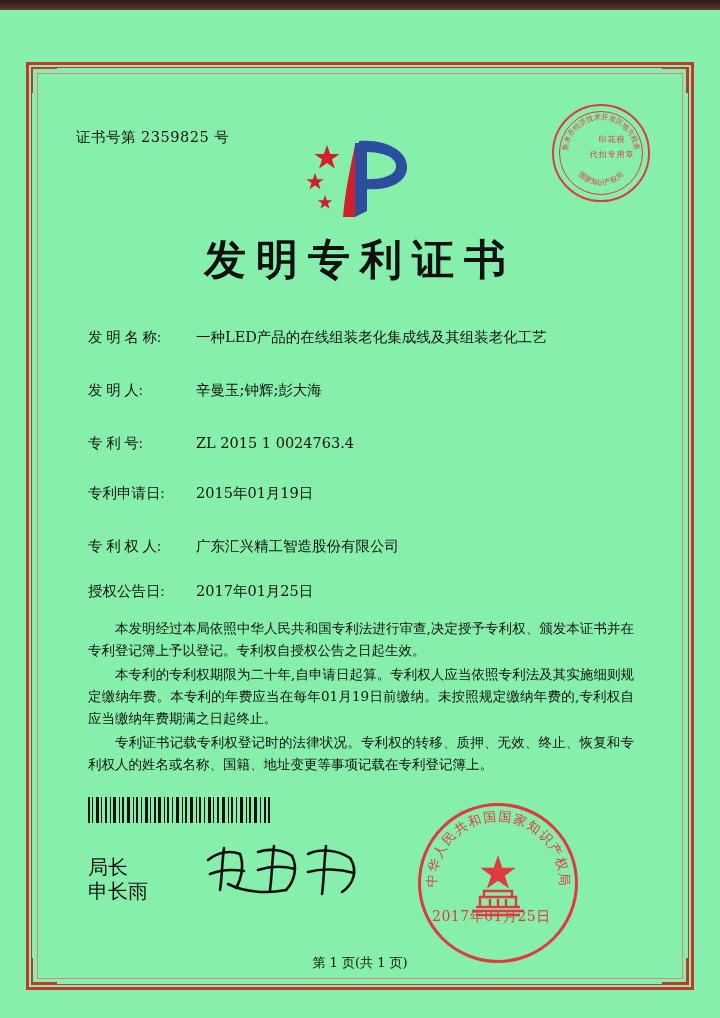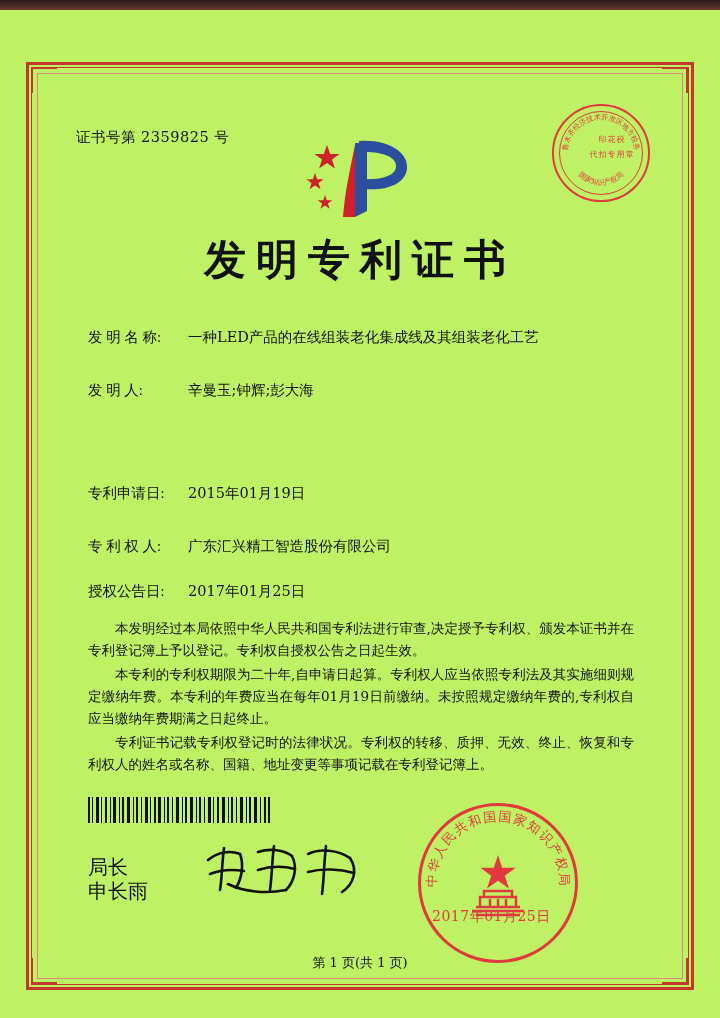--- a/index.html
+++ b/index.html
@@ -7,21 +7,21 @@
     padding: 0;
     background: #ffffff;
   }
   body {
     font-family: "DejaVu Sans", "Liberation Sans", sans-serif;
   }
   #page {
     position: relative;
     width: 720px;
     height: 1018px;
-    background: #bef264;
+    background: #86efac;
     overflow: hidden;
   }
   
   .top-bar {
     position: absolute;
     top: 0; left: 0;
     width: 720px; height: 10px;
     background: linear-gradient(to bottom, #2a1a18 0%, #4a2a26 60%, #6b3a33 100%);
   }
   
@@ -134,20 +134,21 @@
     font-family: "DejaVu Serif", "Liberation Serif", serif;
     white-space: nowrap;
   }
   .field .lbl {
     display: inline-block;
     width: 100px;
     font-family: Liberation Serif, serif;
   }
   .field .val {
     display: inline-block;
+    margin-left: 8px;
   }
   .f1 { top: 328px; }
   .f2 { top: 381px; }
   .f3 { top: 434px; }
   .f4 { top: 484px; }
   .f5 { top: 537px; }
   .f6 { top: 582px; }
 
   
   .para {
@@ -275,20 +276,23 @@
     </div>
   </div>
 
   <div class="main-title">发明专利证书</div>
 
   <div class="field f1">
     <span class="lbl">发 明 名 称:</span><span class="val">一种LED产品的在线组装老化集成线及其组装老化工艺</span>
   </div>
   <div class="field f2">
     <span class="lbl">发 明 人:</span><span class="val">辛曼玉;钟辉;彭大海</span>
+  </div>
+  <div class="field f3">
+    <span class="lbl">专 利 号:</span><span class="val">ZL 2015 1 0024763.4</span>
   </div>
   <div class="field f4">
     <span class="lbl">专利申请日:</span><span class="val">2015年01月19日</span>
   </div>
   <div class="field f5">
     <span class="lbl">专 利 权 人:</span><span class="val">广东汇兴精工智造股份有限公司</span>
   </div>
   <div class="field f6">
     <span class="lbl">授权公告日:</span><span class="val">2017年01月25日</span>
   </div>

